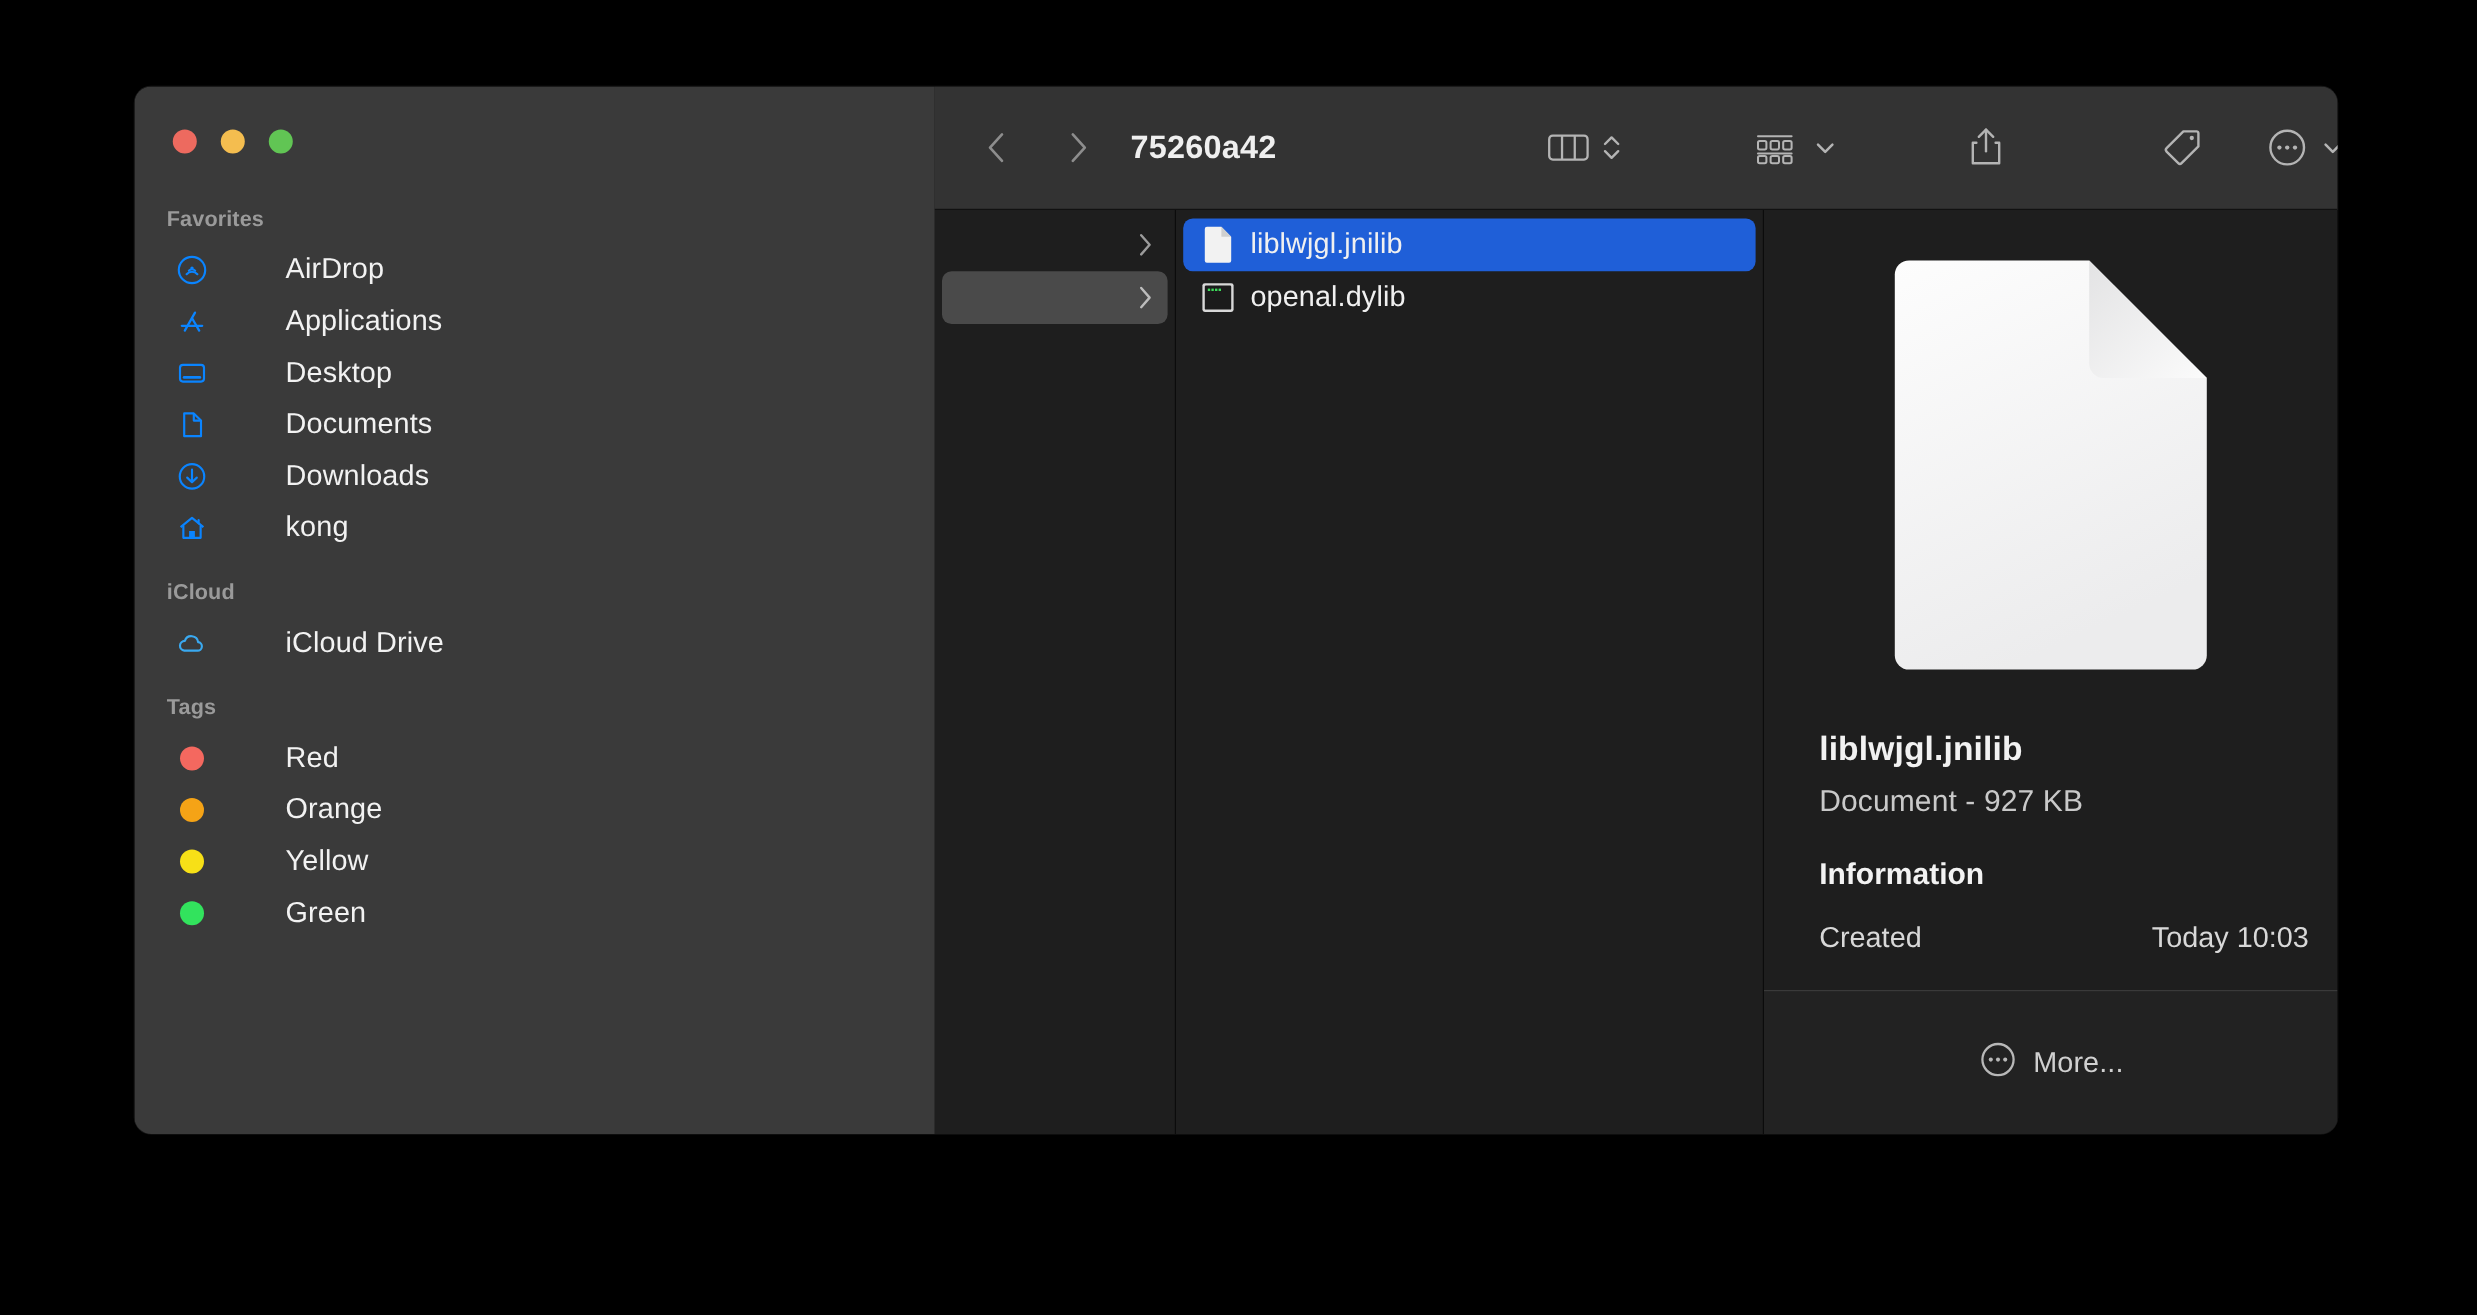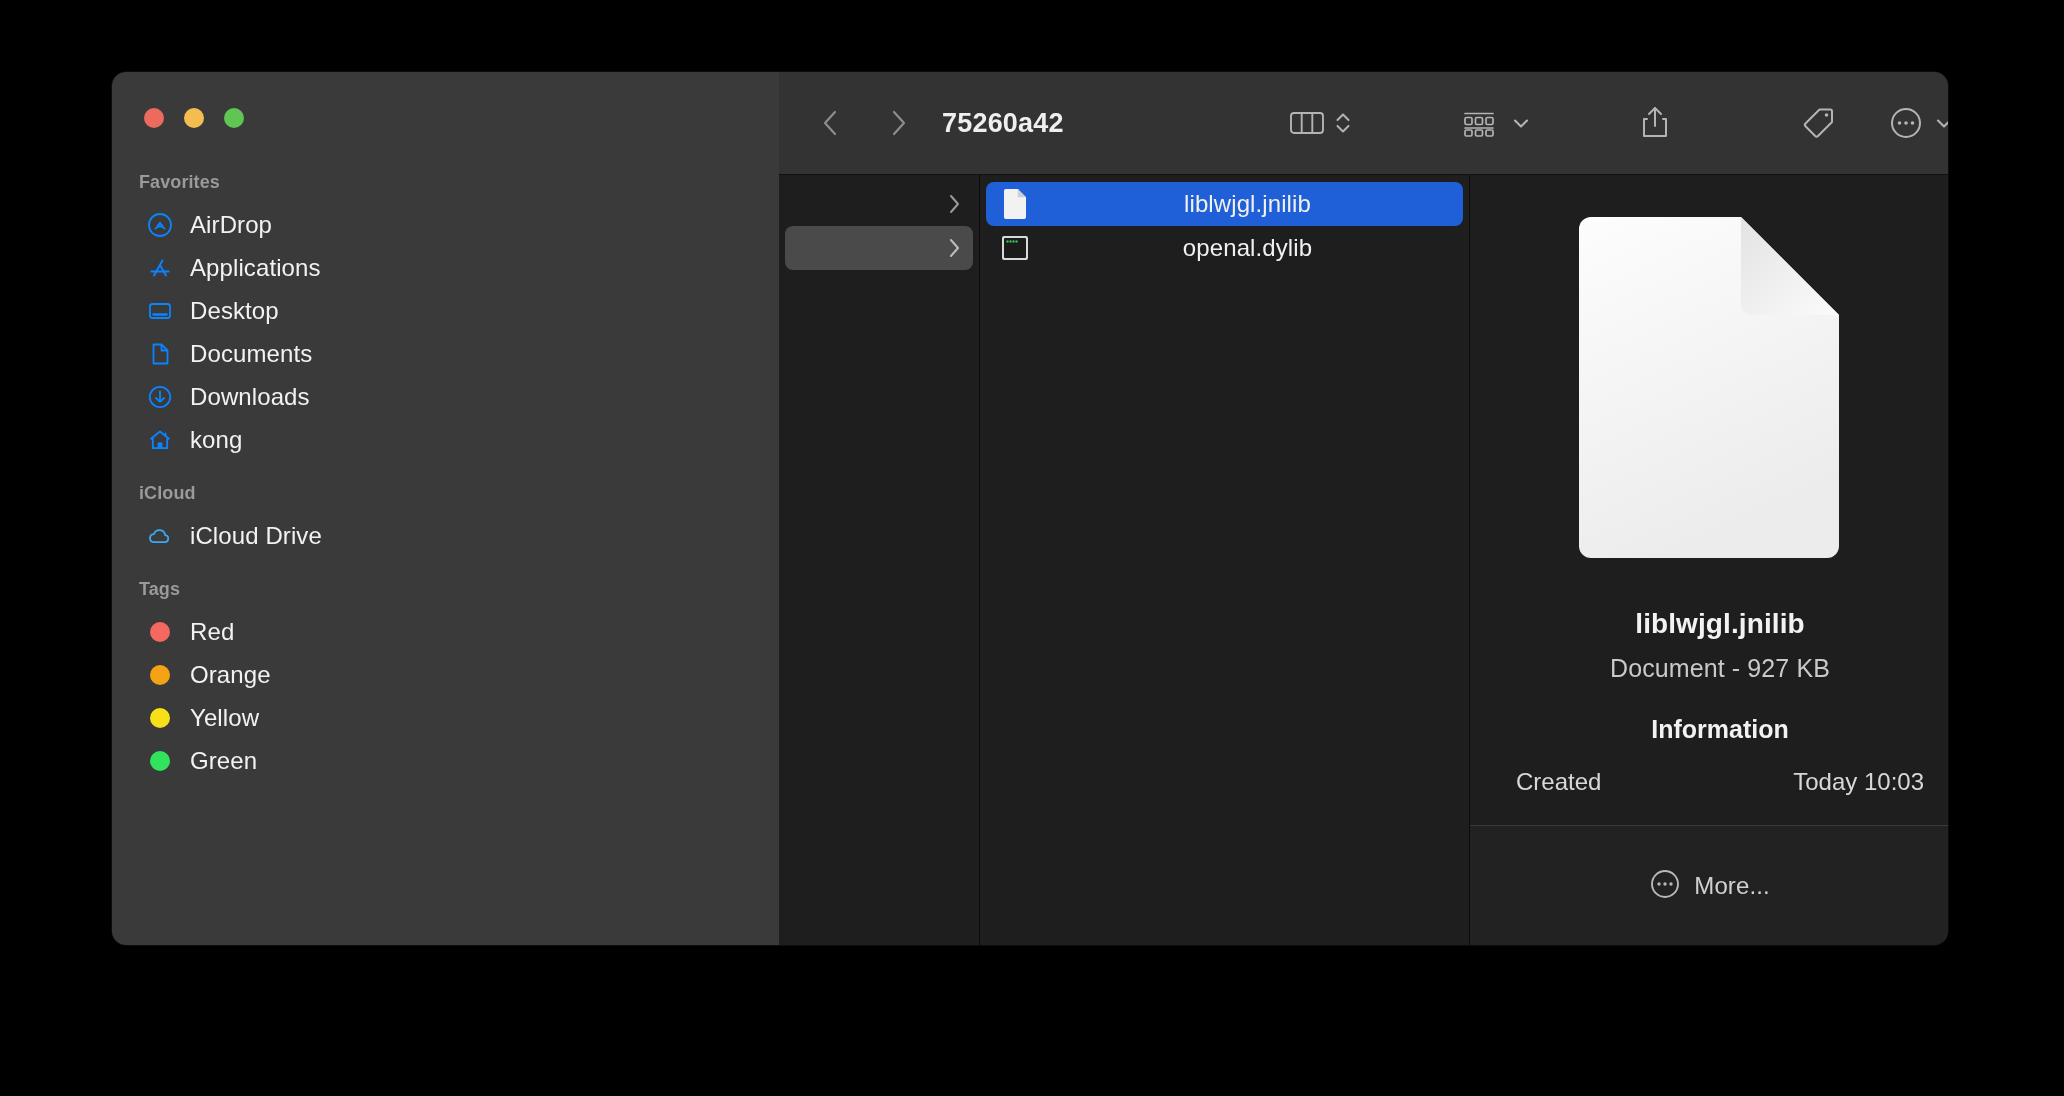--- a/index.html
+++ b/index.html
@@ -64,31 +64,31 @@
     width:26px; height:26px;
     flex:0 0 26px;
     display:flex; align-items:center; justify-content:center;
   }
   .sb-icon svg { display:block; }
   .sb-label {
     font-size:24px;
     color:#f2f2f2;
     white-space:nowrap;
     letter-spacing:0.1px;
+    margin-left:48px;
   }
   .tag-dot { width:20px; height:20px; border-radius:50%; }
 
   
   #main-area {
     flex:1;
     display:flex;
     flex-direction:column;
     background:#1e1e1e;
     min-width:0;
-    text-align:center;
   }
 
   
   #toolbar {
     height:103px;
     flex:0 0 103px;
     background:#333333;
     display:flex;
     align-items:center;
     position:relative;

